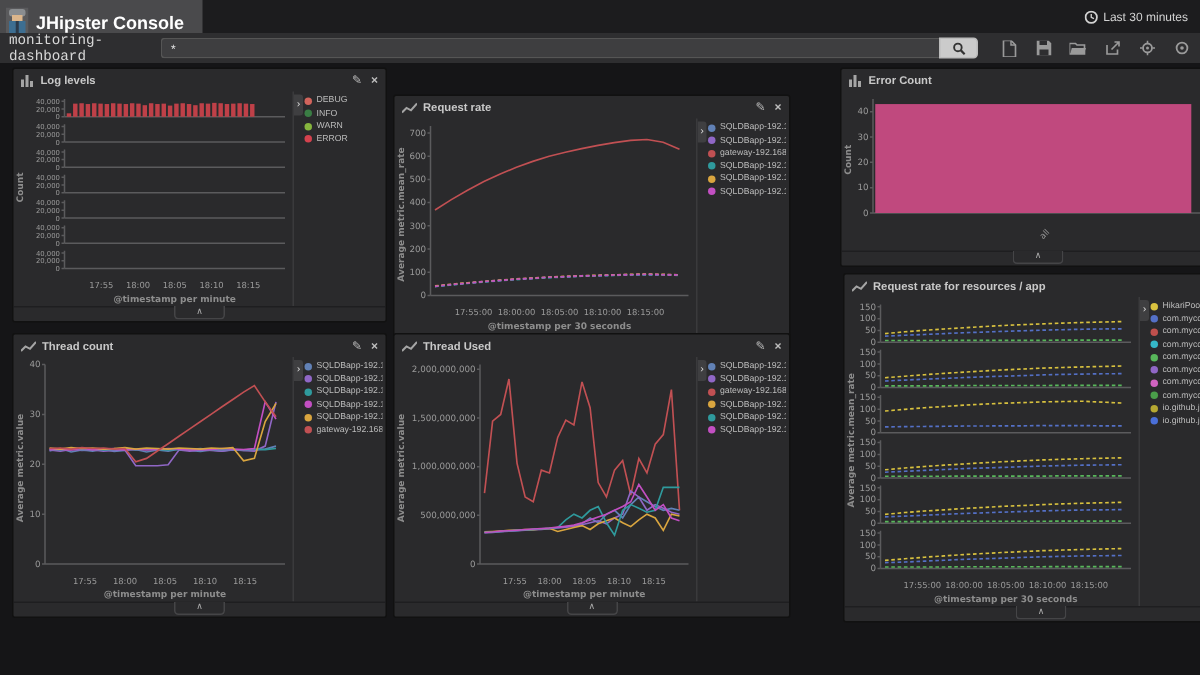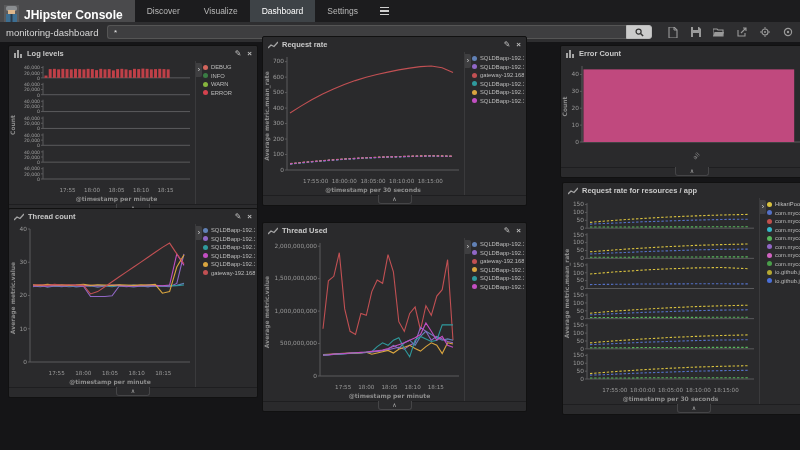--- a/index.html
+++ b/index.html
@@ -15,21 +15,21 @@
   .nav-item{font-size:8.5px;display:flex;align-items:center;padding:0 12px;color:#b9b9b9;cursor:pointer;position:relative;}
   .nav-item.active{background:#3e4347;color:#fff;}
   .nav-caret{position:absolute;left:50%;bottom:-4px;margin-left:-4px;width:0;height:0;
     border-left:4px solid transparent;border-right:4px solid transparent;border-bottom:4px solid #2d2d2f;}
   .burger{display:flex;flex-direction:column;justify-content:center;gap:2px;padding:0 10px;}
   .burger i{display:block;width:9px;height:1.5px;background:#cfcfcf;}
   .nav-right{margin-left:auto;display:flex;align-items:center;gap:4px;padding-right:8px;font-size:8px;color:#d2d2d2;}
   
   .toolbar{position:absolute;left:0;top:22px;width:800px;height:20px;background:#2e2e30;
     display:flex;align-items:center;padding:0 6px;gap:6px;}
-  .dash-name{font-size:9.5px;color:#d8d8d8;width:110px;}
+  .dash-name{font-size:9.5px;color:#d8d8d8;width:110px;font-family:Liberation Mono, monospace;}
   .querywrap{display:flex;align-items:center;flex:0 0 auto;width:545px;height:14px;}
   .queryinput{flex:1;height:14px;background:#3e3e40;border:1px solid #555;border-right:none;
     border-radius:3px 0 0 3px;color:#e6e6e6;font-size:8px;padding:0 6px;outline:none;
     font-family:"Liberation Sans",sans-serif;}
   .searchbtn{width:26px;height:14px;background:#cbcbcb;border:1px solid #bbb;border-radius:0 3px 3px 0;
     display:flex;align-items:center;justify-content:center;cursor:pointer;}
   .tool-icons{display:flex;align-items:center;gap:10px;margin-left:8px;}
   .tbtn{width:13px;height:13px;display:flex;align-items:center;justify-content:center;cursor:pointer;opacity:.8;}
   
   .panel{position:absolute;background:#2a2a2c;border:1px solid #111;border-radius:2px;
@@ -62,33 +62,26 @@
   <div class="brand">
     <svg width="15" height="17" viewBox="0 0 15 17">
       <rect x="0" y="0" width="15" height="17" fill="#5a5a5c"></rect>
       <rect x="2" y="1" width="11" height="5" rx="2" fill="#8a8d90"></rect>
       <rect x="4" y="5" width="7" height="4" fill="#dcb68c"></rect>
       <rect x="2" y="9" width="11" height="8" fill="#3d6e91"></rect>
       <rect x="6.5" y="9" width="2" height="8" fill="#2b3a4a"></rect>
     </svg>
     <span>JHipster Console</span>
   </div>
-  <div class="nav-items">
-    <div class="nav-item">Discover</div>
-    <div class="nav-item">Visualize</div>
-    <div class="nav-item active">
-      <span>Dashboard</span>
-      <span class="nav-caret"></span>
-    </div>
-    <div class="nav-item">Settings</div>
-    <div class="burger">
-        <i></i>
-        <i></i>
-        <i></i>
-      </div>
+  <div class="nav-right">
+    <svg width="9" height="9" viewBox="0 0 10 10">
+      <circle cx="5" cy="5" r="4.2" fill="none" stroke="#d2d2d2" stroke-width="1.3"></circle>
+      <path d="M5 2.5 L5 5 L7 6" stroke="#d2d2d2" stroke-width="1" fill="none"></path>
+    </svg>
+    <span>Last 30 minutes</span>
   </div>
 </div>
 
 <div class="toolbar">
   <div class="dash-name">monitoring-dashboard</div>
   <div class="querywrap">
     <input class="queryinput" type="text" value="*" style="">
     <div class="searchbtn">
       <svg width="9" height="9" viewBox="0 0 10 10">
         <circle cx="4" cy="4" r="2.8" fill="none" stroke="#333" stroke-width="1.4"></circle>
@@ -272,21 +265,21 @@
           <span class="ldot" style="background: rgb(212, 66, 78);"></span>
           <span class="llab">ERROR</span>
         </div>
       </div>
   </div>
   <div class="pfoot">
       <span class="caret-tab">∧</span>
     </div>
 </div>
 
-<div class="panel" style="left:262px;top:36px;width:265px;height:170px">
+<div class="panel" style="left:262px;top:63px;width:265px;height:170px">
   <div class="phead">
     <span class="picon">
       <svg width="10" height="8" viewBox="0 0 10 8">
           <polyline points="0,7 3,4 6,5.5 10,1" fill="none" stroke="#bbb" stroke-width="1.3"></polyline>
         </svg>
     </span>
     <span class="ptitle">Request rate</span>
     <span class="pacts">
       <span>✎</span>
       <span>×</span>
@@ -541,21 +534,21 @@
           <span class="ldot" style="background: rgb(74, 111, 216);"></span>
           <span class="llab">io.github.jhipster.web.r...</span>
         </div>
       </div>
   </div>
   <div class="pfoot">
       <span class="caret-tab">∧</span>
     </div>
 </div>
 
-<div class="panel" style="left:8px;top:208px;width:250px;height:190px">
+<div class="panel" style="left:8px;top:222px;width:250px;height:190px">
   <div class="phead">
     <span class="picon">
       <svg width="10" height="8" viewBox="0 0 10 8">
           <polyline points="0,7 3,4 6,5.5 10,1" fill="none" stroke="#bbb" stroke-width="1.3"></polyline>
         </svg>
     </span>
     <span class="ptitle">Thread count</span>
     <span class="pacts">
       <span>✎</span>
       <span>×</span>

